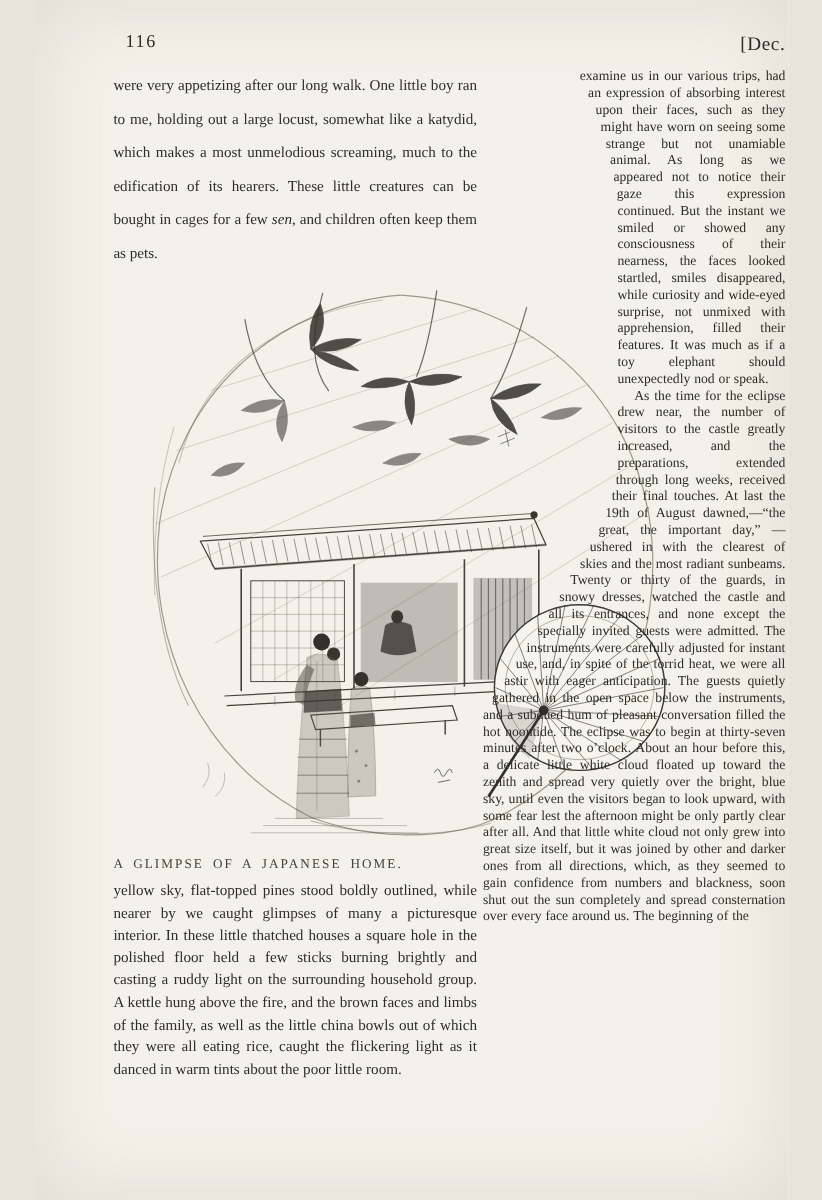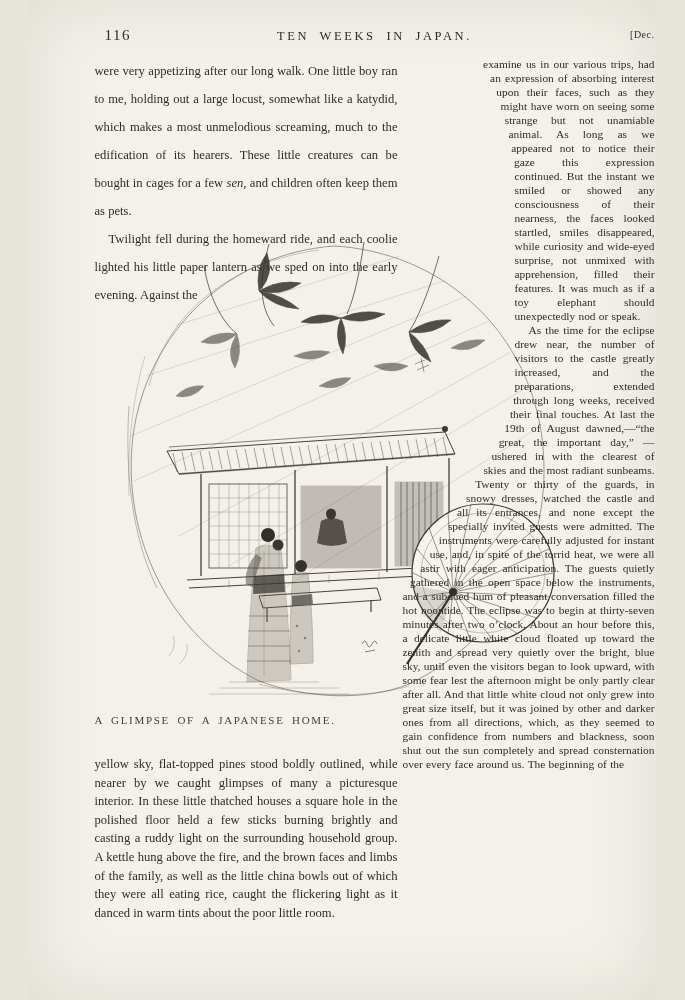--- a/index.html
+++ b/index.html
@@ -8,26 +8,26 @@
     background:#f4f1ea; overflow:hidden;
     box-shadow: inset 0 0 70px rgba(115,105,88,.16);
     font-family:"Liberation Serif","DejaVu Serif",serif;
     color:#2f2c26;
   }
   
   .header { position:absolute; left:66px; top:27px; width:560px; height:20px; }
   .page-number { position:absolute; left:10px; top:0; font-size:15px; letter-spacing:1.5px; }
   .running-title { position:absolute; left:0; right:0; top:2px; text-align:center;
     font-size:12.5px; letter-spacing:2.6px; word-spacing:5px; }
-  .date-marker { position:absolute; right:0; top:2px; font-size:10px; letter-spacing:.5px; }
+  .date-marker { position:absolute; right:0; top:2px; font-size:16px; letter-spacing:.5px; }
   
   .col { position:absolute; text-align:justify; }
   .col p { margin:0; }
   .left-top  { left:66px;  top:57px;  width:303px; font-size:12.6px; line-height:28px; }
-  .left-bot  { left:66px;  top:733px; width:303px; font-size:12.6px; line-height:18.6px;margin-top:22px; }
+  .left-bot  { left:66px;  top:733px; width:303px; font-size:12.6px; line-height:18.6px; }
   .right-col { left:374px; top:57px;  width:252px; font-size:11.4px; line-height:14px; word-spacing:.4px; }
   .indent { text-indent:14px; }
   .ital { font-style:italic; }
   
   .wrap-shape {
     float:left; width:112px; height:520px; margin-top:187px;
     shape-outside: polygon(0px 0px, 70px 4px, 88px 40px, 100px 80px, 108px 120px,
       112px 150px, 112px 300px, 104px 345px, 90px 380px, 70px 415px,
       44px 455px, 18px 495px, 0px 520px);
     shape-margin:5px;
@@ -39,27 +39,25 @@
     font-size:11px; letter-spacing:1.7px; word-spacing:3px; color:#46423b;
   }
 </style>
 </head>
 <body>
 
 <div class="page">
 
   <div class="header">
     <span class="page-number">116</span>
-    <span class="running-title">TEN WEEKS IN JAPAN.</span>
     <span class="date-marker">[Dec.</span>
   </div>
 
   <div class="col left-top">
     <p><span>were very appetizing after our long walk. One little boy ran to me, holding out a large locust, somewhat like a katydid, which makes a most unmelodious screaming, much to the edification of its hearers. These little creatures can be bought in cages for a few </span><span class="ital">sen</span><span>, and children often keep them as pets.</span></p>
-    <p class="indent">Twilight fell during the homeward ride, and each coolie lighted his little paper lantern as we sped on into the early evening. Against the</p>
   </div>
 
   <svg class="engraving" viewBox="0 0 450 472">
     <defs>
       <clipPath id="vignette">
           <ellipse cx="225" cy="232" rx="206" ry="223"></ellipse>
         </clipPath>
     </defs>
 
     <g fill="none" stroke="#6f695e" stroke-width="1">

